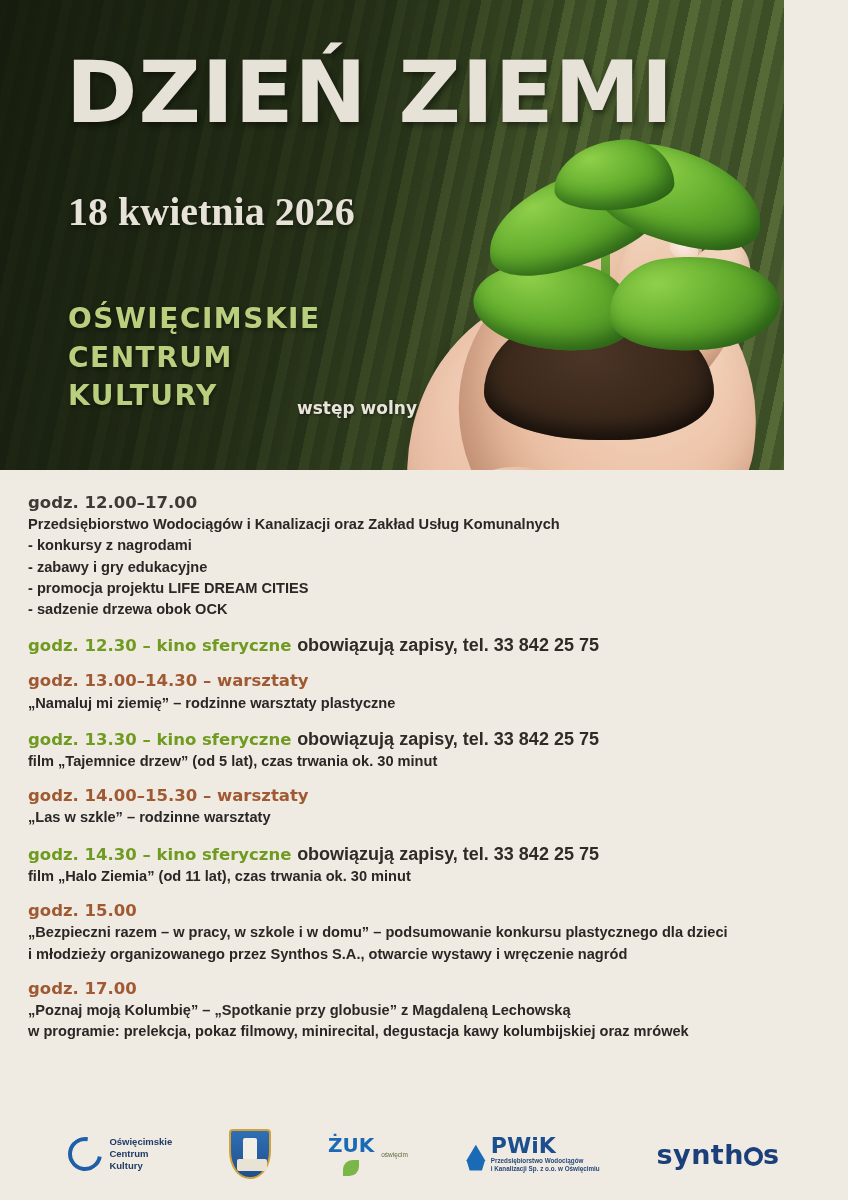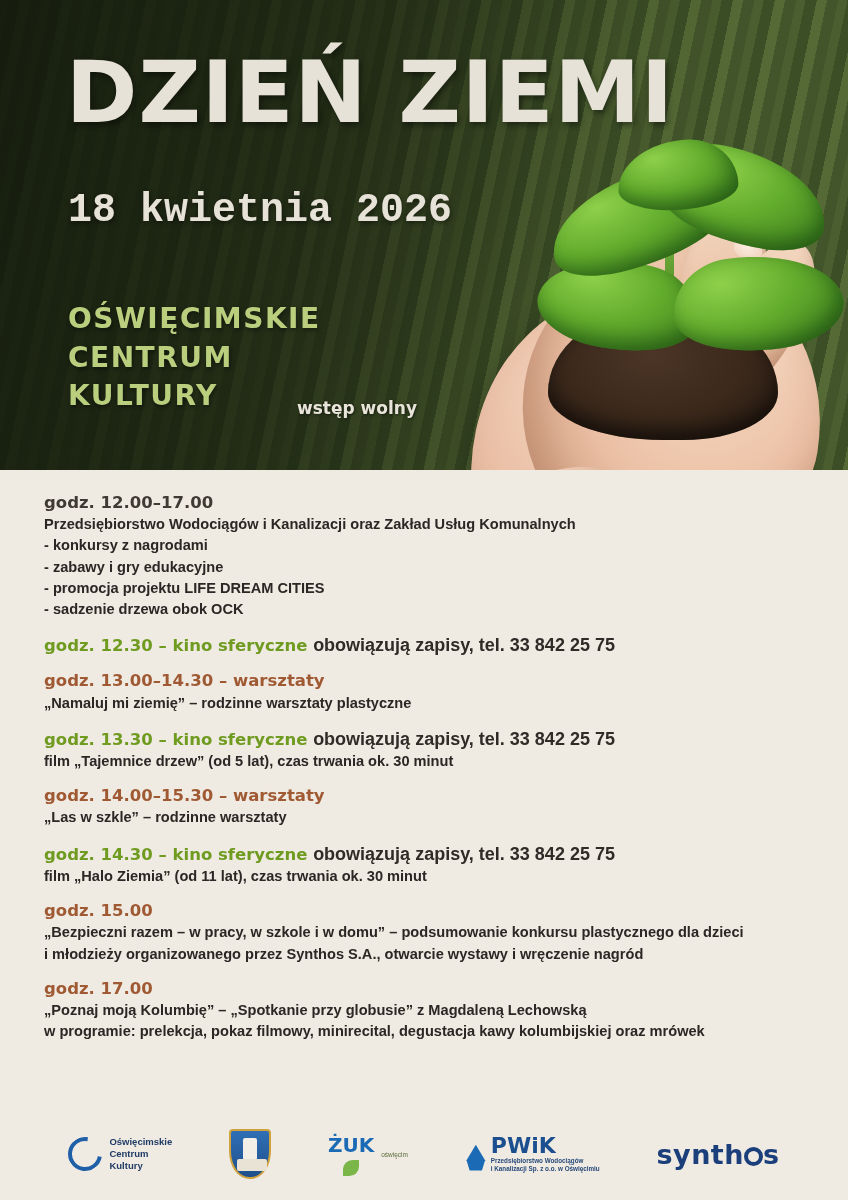--- a/index.html
+++ b/index.html
@@ -12,21 +12,21 @@
   .poster {
     position: relative;
     width: 848px; height: 1200px;
     background: #efeae2;
     overflow: hidden;
   }
 
   
   .hero {
     position: relative;
-    width: 848px; height: 470px;
+    width: 784px; height: 470px;
     overflow: hidden;
     background: #2f3b22;
   }
   .hero-field {
     position: absolute; inset: 0;
     background:
       linear-gradient(100deg, rgba(0,0,0,0.55) 0%, rgba(0,0,0,0.25) 45%, rgba(0,0,0,0.05) 70%),
       repeating-linear-gradient(102deg,
         #4e6331 0px, #4e6331 9px,
         #3e5228 9px, #3e5228 20px,
@@ -110,42 +110,42 @@
   .title {
     position: absolute; left: 66px; top: 42px;
     font-size: 86px; font-weight: 800; letter-spacing: 1px;
     color: #e7e2d8;
     text-shadow: 2px 3px 6px rgba(0,0,0,0.45);
     font-family: "DejaVu Sans", sans-serif;
   }
   .date {
     position: absolute; left: 68px; top: 188px;
     font-size: 40px; font-weight: 800; color: #e7e2d8;
-    font-family: Liberation Mono, monospace;
+    font-family: Liberation Serif, serif;
     text-shadow: 1px 2px 5px rgba(0,0,0,0.45);
   }
   .venue {
     position: absolute; left: 68px; top: 300px;
     font-size: 28px; font-weight: 800; line-height: 1.38;
     color: #b9cf7e; letter-spacing: 1.5px;
     font-family: "DejaVu Sans", sans-serif;
     text-shadow: 1px 2px 4px rgba(0,0,0,0.45);
   }
   .free {
     position: absolute; left: 297px; top: 398px;
     font-size: 17px; font-weight: 800; color: #e9e4da;
     font-family: "DejaVu Sans", sans-serif;
     text-shadow: 1px 1px 3px rgba(0,0,0,0.5);
   }
 
   
   .program {
     position: absolute; left: 0; top: 470px;
     width: 840px; height: 640px;
-    padding: 22px 30px 0 44px;
+    padding: 22px 30px 0 28px;
     background: #efeae2;
   }
   .block { margin-bottom: 13px; }
   .hdr {
     font-size: 16.5px; font-weight: 800;
     font-family: "DejaVu Sans", sans-serif;
     line-height: 1.35;
   }
   .hdr.green { color: #6f9b20; }
   .hdr.brown { color: #a05a33; }

